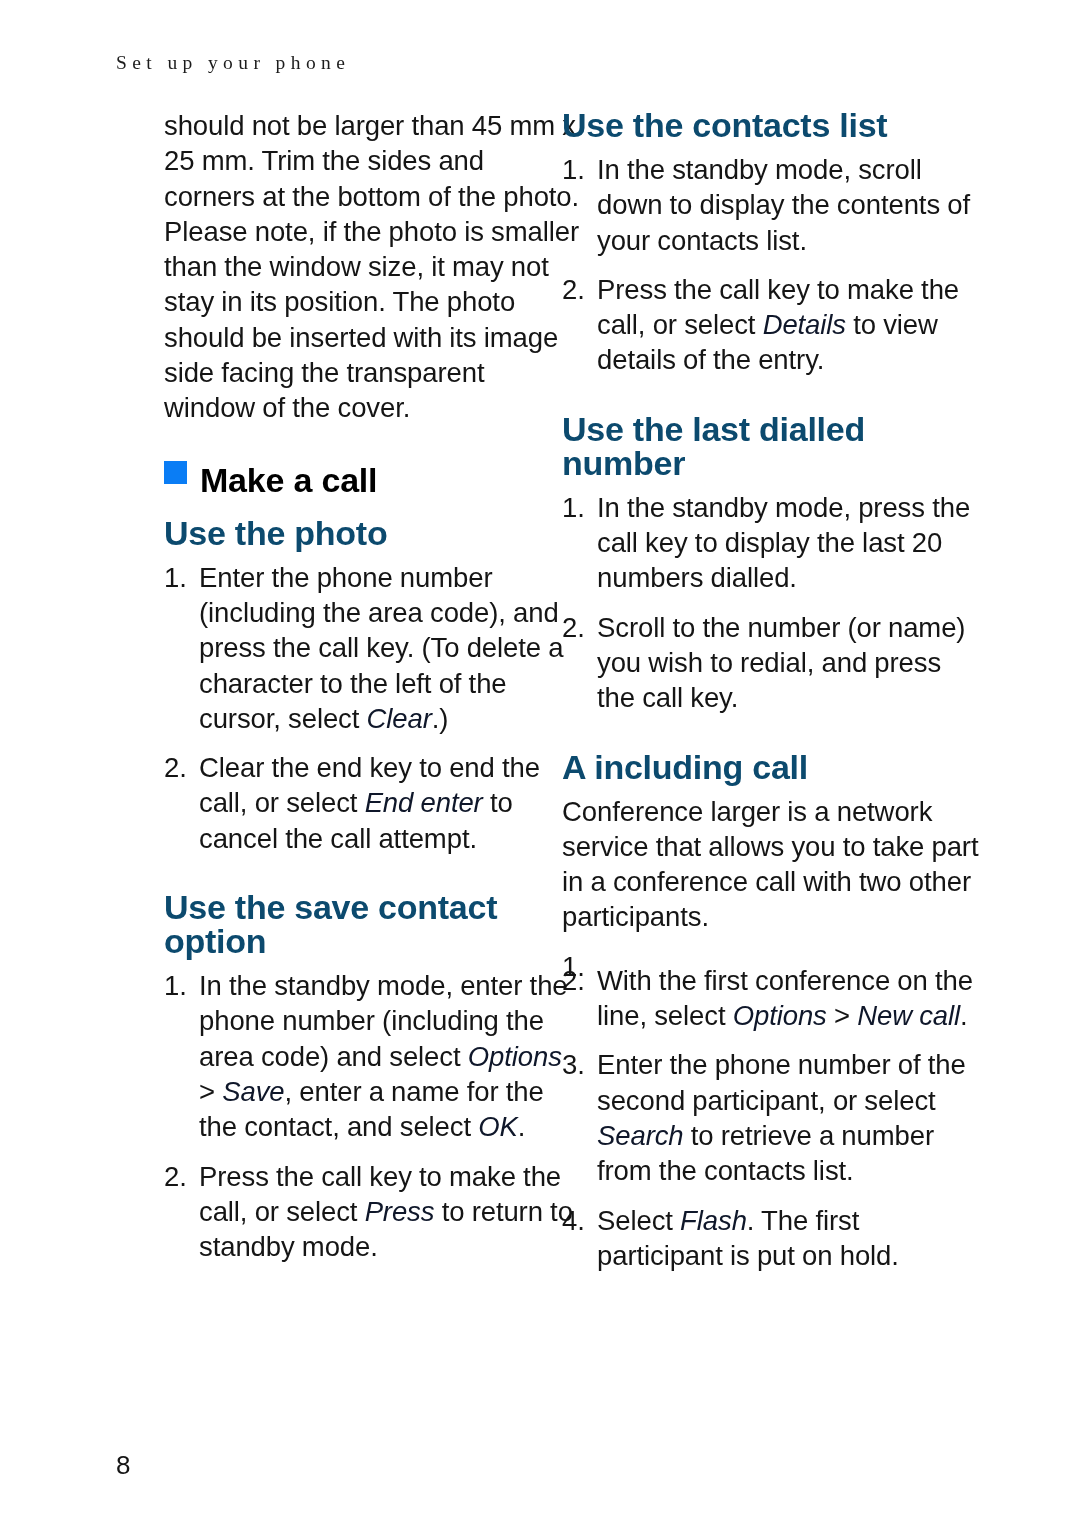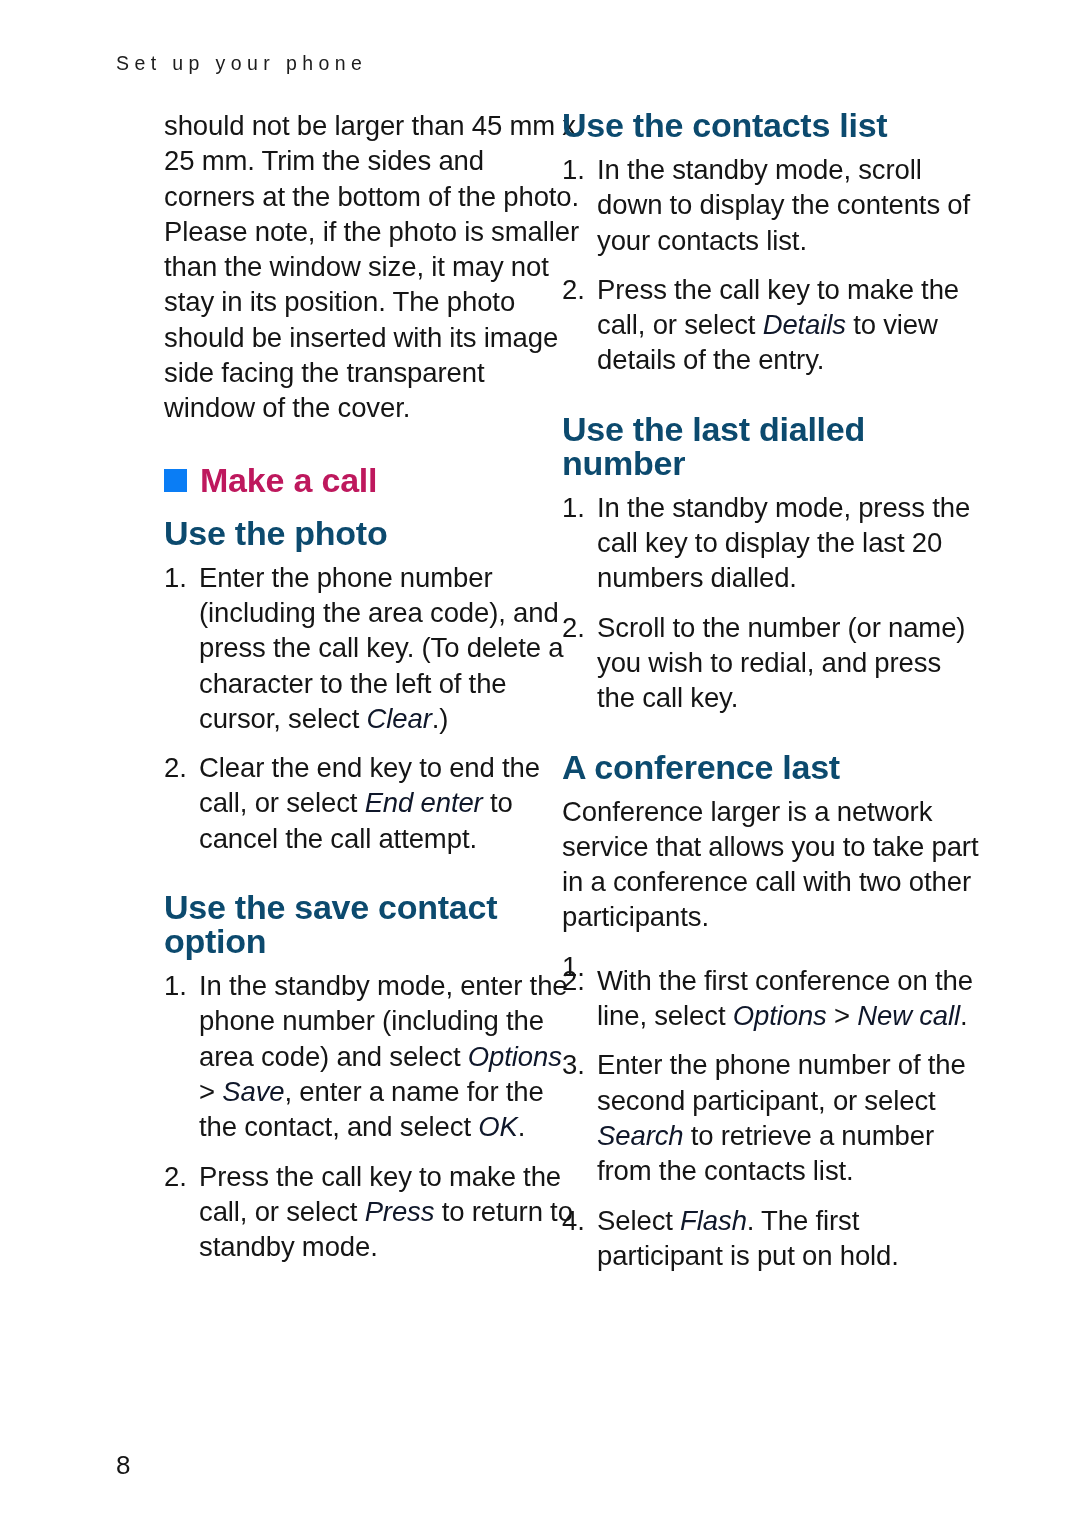--- a/index.html
+++ b/index.html
@@ -24,20 +24,21 @@
   
   .running-header {
     position: absolute;
     left: 116px;
     top: 52px;
     font-size: 19.5px;
     letter-spacing: 5.4px;
     color: #1c1c1c;
     font-weight: 400;
     white-space: nowrap;
+    font-family: Liberation Serif, serif;
   }
 
   
   .col {
     position: absolute;
     top: 108px;
     width: 418px;
   }
   .col-left  { left: 128px; margin-left: 36px; }
   .col-right { left: 562px; }
@@ -55,24 +56,23 @@
     color: #151515;
     word-spacing: -0.3px;
   }
 
   
   .chapter-heading {
     margin: 0;
     font-size: 34px;
     line-height: 40px;
     font-weight: 700;
-    color: #be185d;
+    color: #000000;
     letter-spacing: -0.2px;
     display: flex;
-    align-items: center;
   }
   .chapter-square {
     display: inline-block;
     width: 23px;
     height: 23px;
     background: #0a7df5;
     margin-right: 13px;
     flex: 0 0 auto;
     position: relative;
     top: 1px;
@@ -185,21 +185,21 @@
         </ol>
         <div class="sp-before-head"></div>
         <h3 class="section-heading">Use the last dialled number</h3>
         <div class="sp-after-head"></div>
         <ol class="steps">
           <li><span class="num">1.</span><span>In the standby mode, press the call key to display the last 20 numbers dialled.</span></li>
           <li class="sp-between-li" style="padding: 0px;"></li>
           <li><span class="num">2.</span><span>Scroll to the number (or name) you wish to redial, and press the call key.</span></li>
         </ol>
         <div class="sp-before-head"></div>
-        <h3 class="section-heading">A conference last</h3>
+        <h3 class="section-heading">A including call</h3>
         <div class="sp-after-head"></div>
         <p class="body-text">Conference larger is a network service that allows you to take part in a conference call with two other participants.</p>
         <div class="sp-between-li"></div>
         <ol class="steps">
           <li><span class="num">1.</span></li>
           <li class="sp-between-li" style="padding: 0px;"></li>
           <li><span class="num">2.</span><span>With the first conference on the line, select </span><span class="ui">Options</span><span> &gt; </span><span class="ui">New call</span><span>.</span></li>
           <li class="sp-between-li" style="padding: 0px;"></li>
           <li><span class="num">3.</span><span>Enter the phone number of the second participant, or select </span><span class="ui">Search</span><span> to retrieve a number from the contacts list.</span></li>
           <li class="sp-between-li" style="padding: 0px;"></li>

